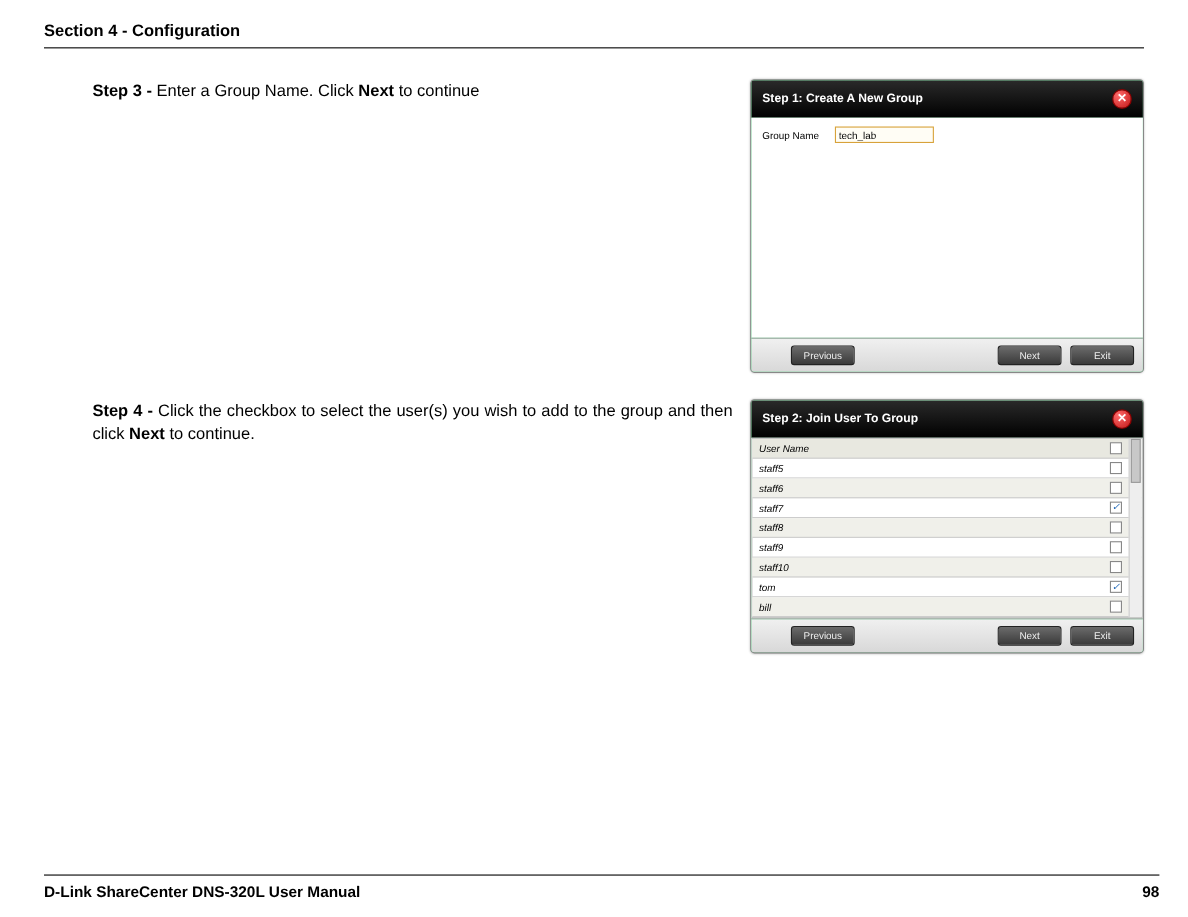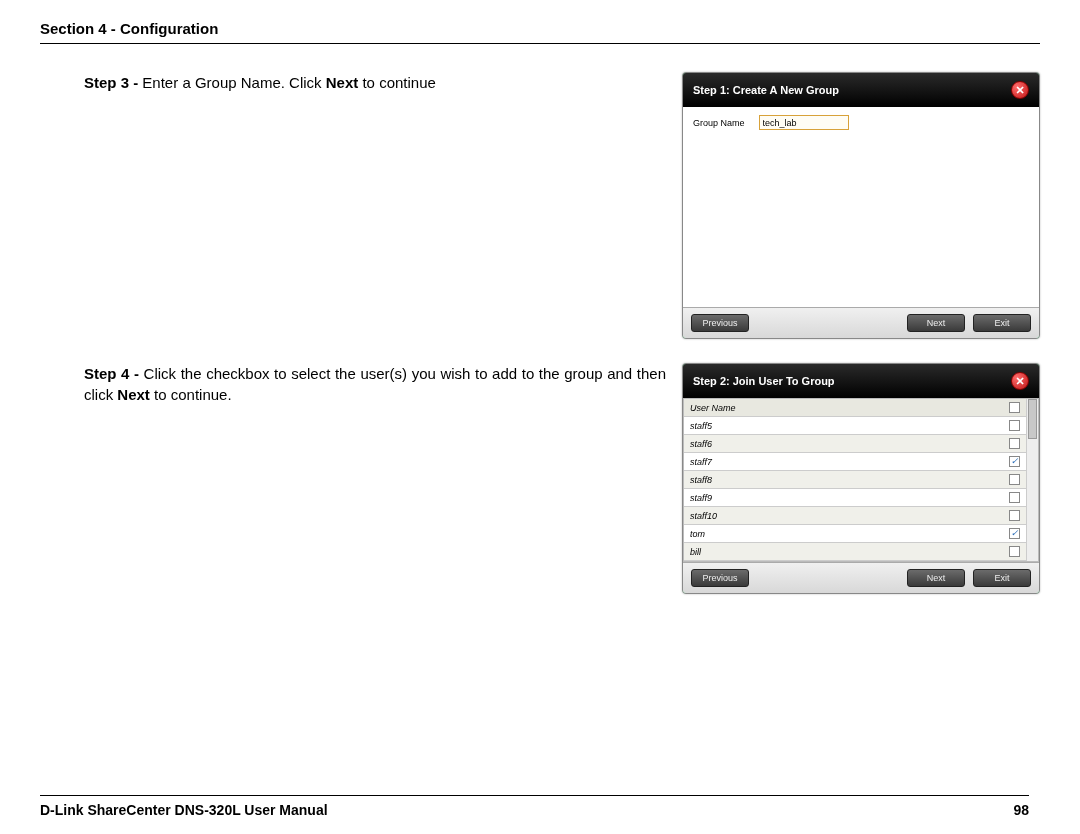--- a/index.html
+++ b/index.html
@@ -115,21 +115,21 @@
   line-height: 1;
 }
 .dialog-footer {
   background: linear-gradient(#f0f0f0, #d8d8d8);
   border-top: 1px solid #aaa;
   padding: 6px 8px;
   display: flex;
   gap: 8px;
   justify-content: space-between;
 }
-.footer-left, .footer-right { display: flex; gap: 8px; }
+.footer-left, .footer-right { display: flex; gap: 8px; margin-left: 28px; }
 .dlg-btn {
   background: linear-gradient(#6b6b6b, #3a3a3a);
   color: #eee;
   border: 1px solid #222;
   border-radius: 3px;
   font-size: 9px;
   padding: 3px 0;
   width: 58px;
   text-align: center;
   cursor: pointer;
@@ -148,21 +148,21 @@
   left: 1px;
   right: 1px;
   top: 0;
   height: 40px;
   background: #c8c8c8;
   border: 1px solid #999;
 }
 .page-footer {
   position: absolute;
   left: 40px;
-  right: 51px;
+  right: 26px;
   bottom: 16px;
   border-top: 1.5px solid #000;
   padding-top: 6px;
   display: flex;
   justify-content: space-between;
   font-weight: bold;
   font-size: 14px;
 }
 </style>
 </head>

